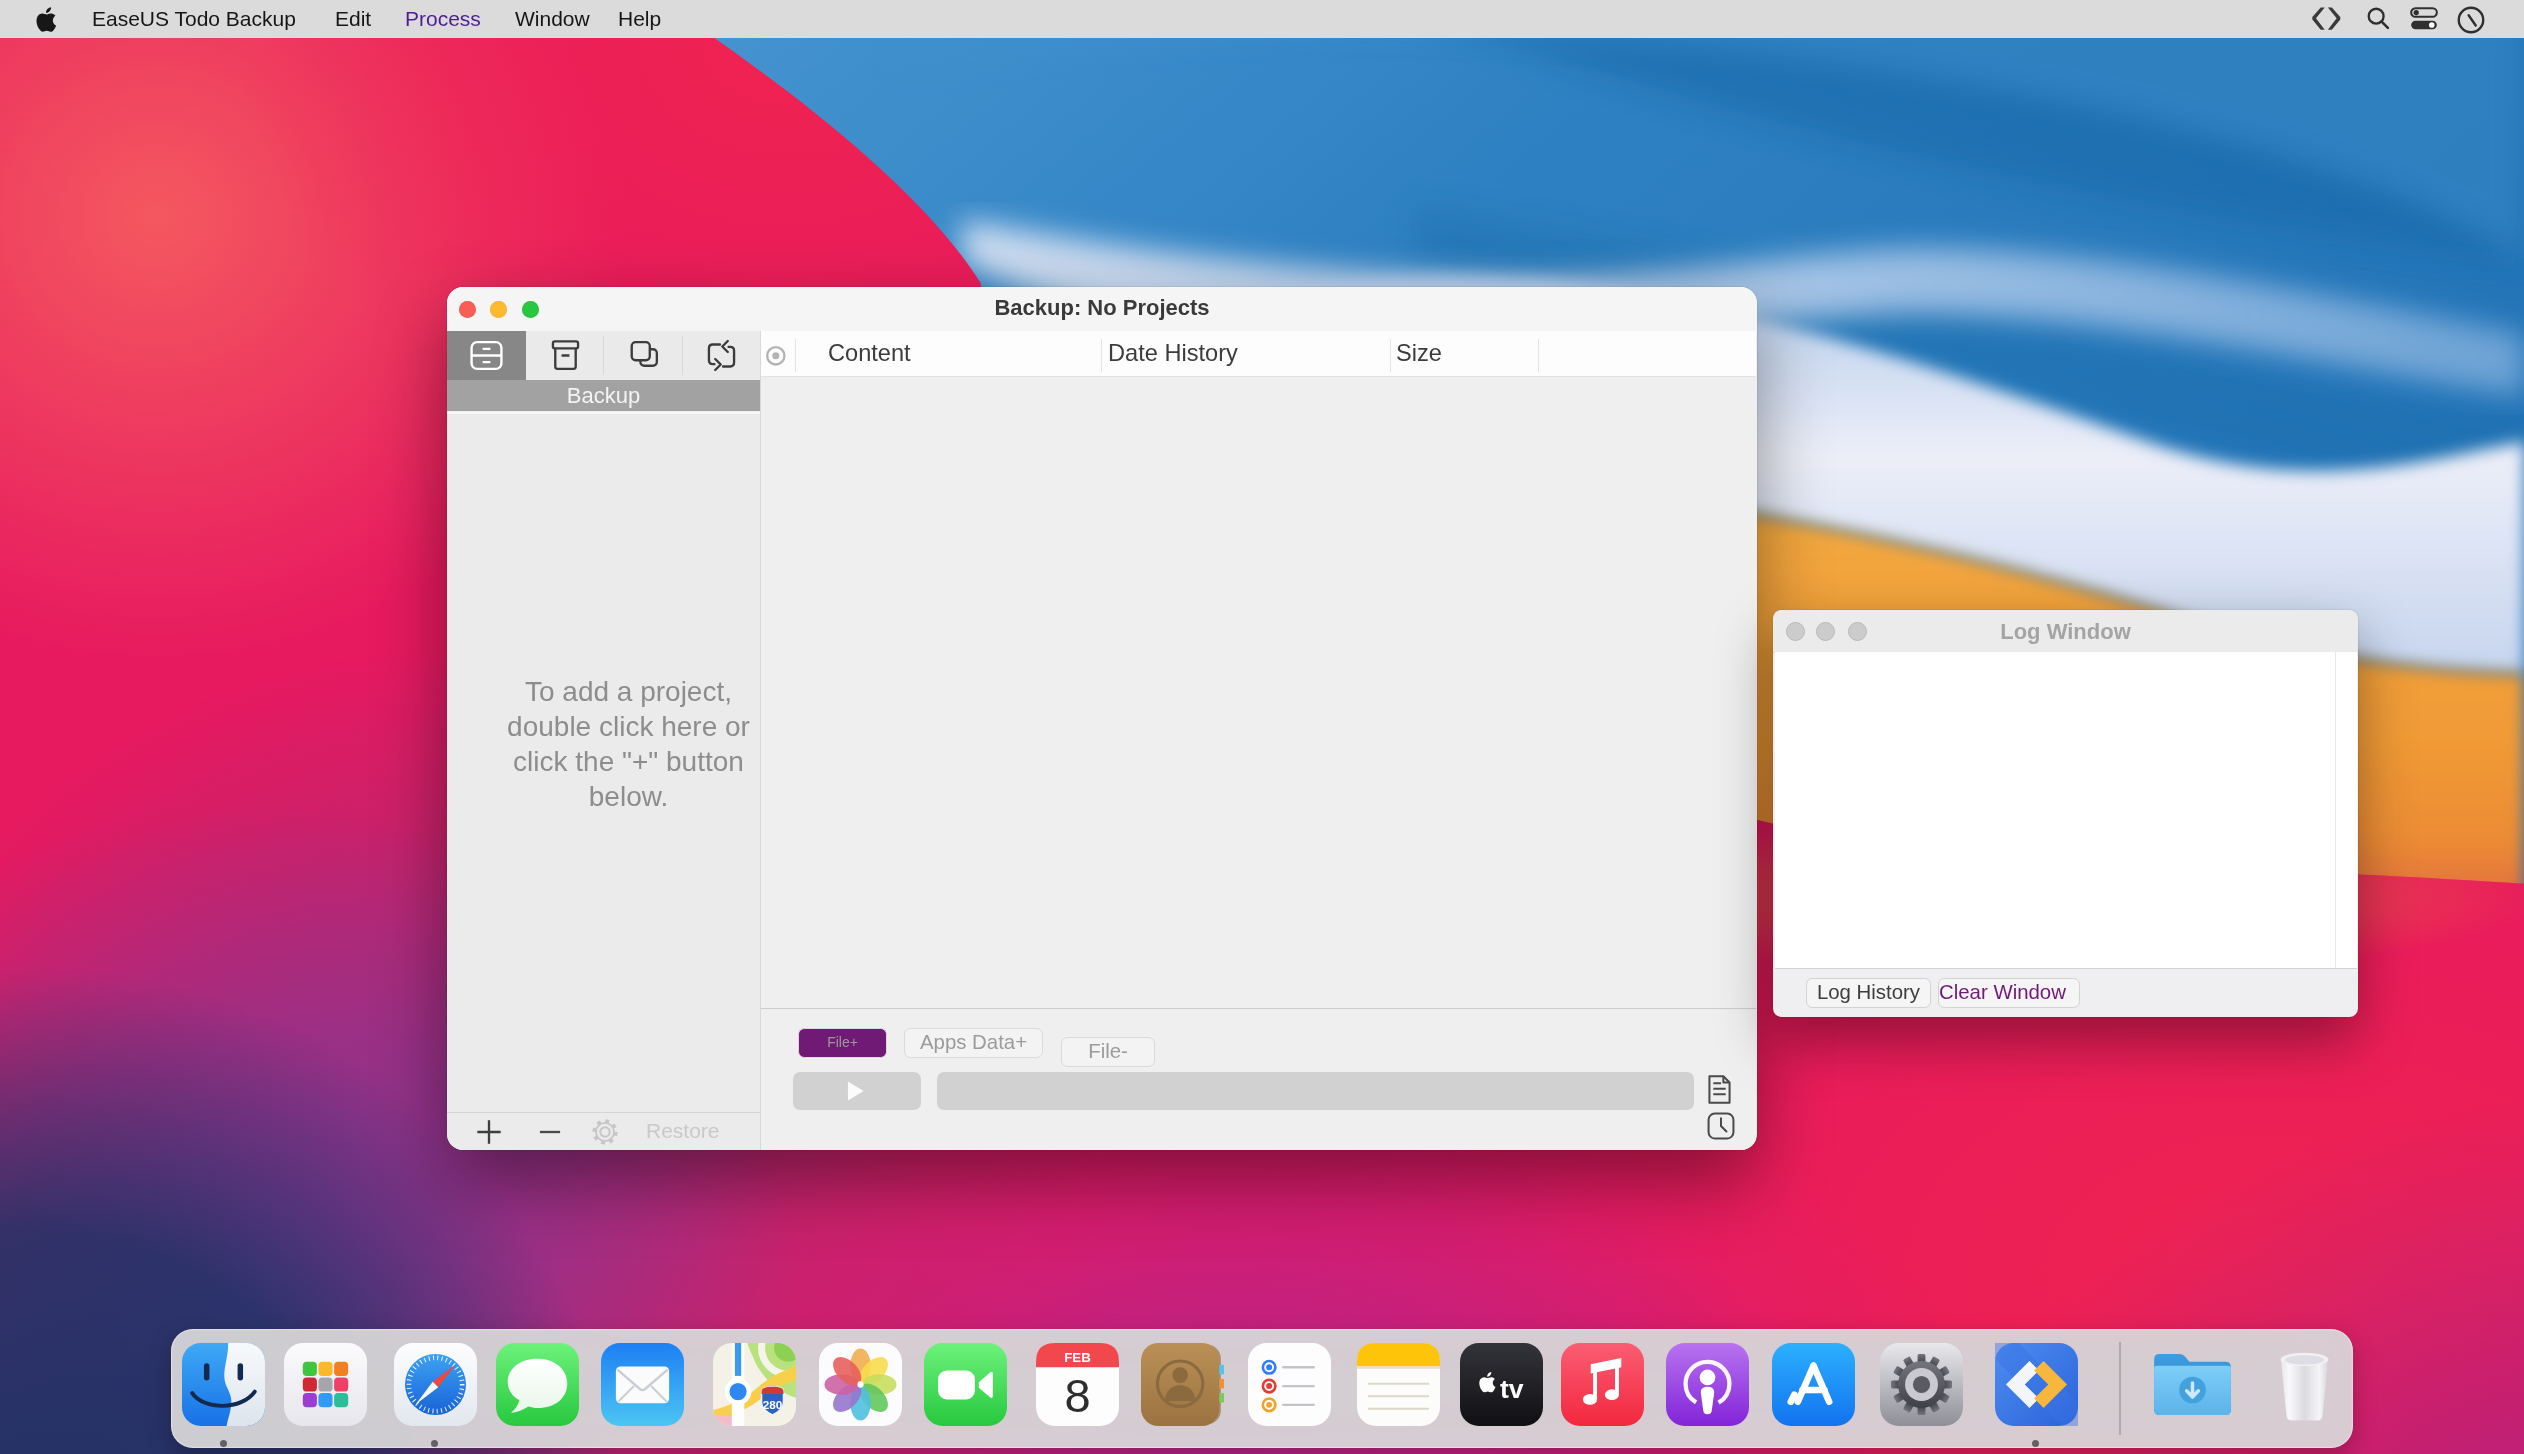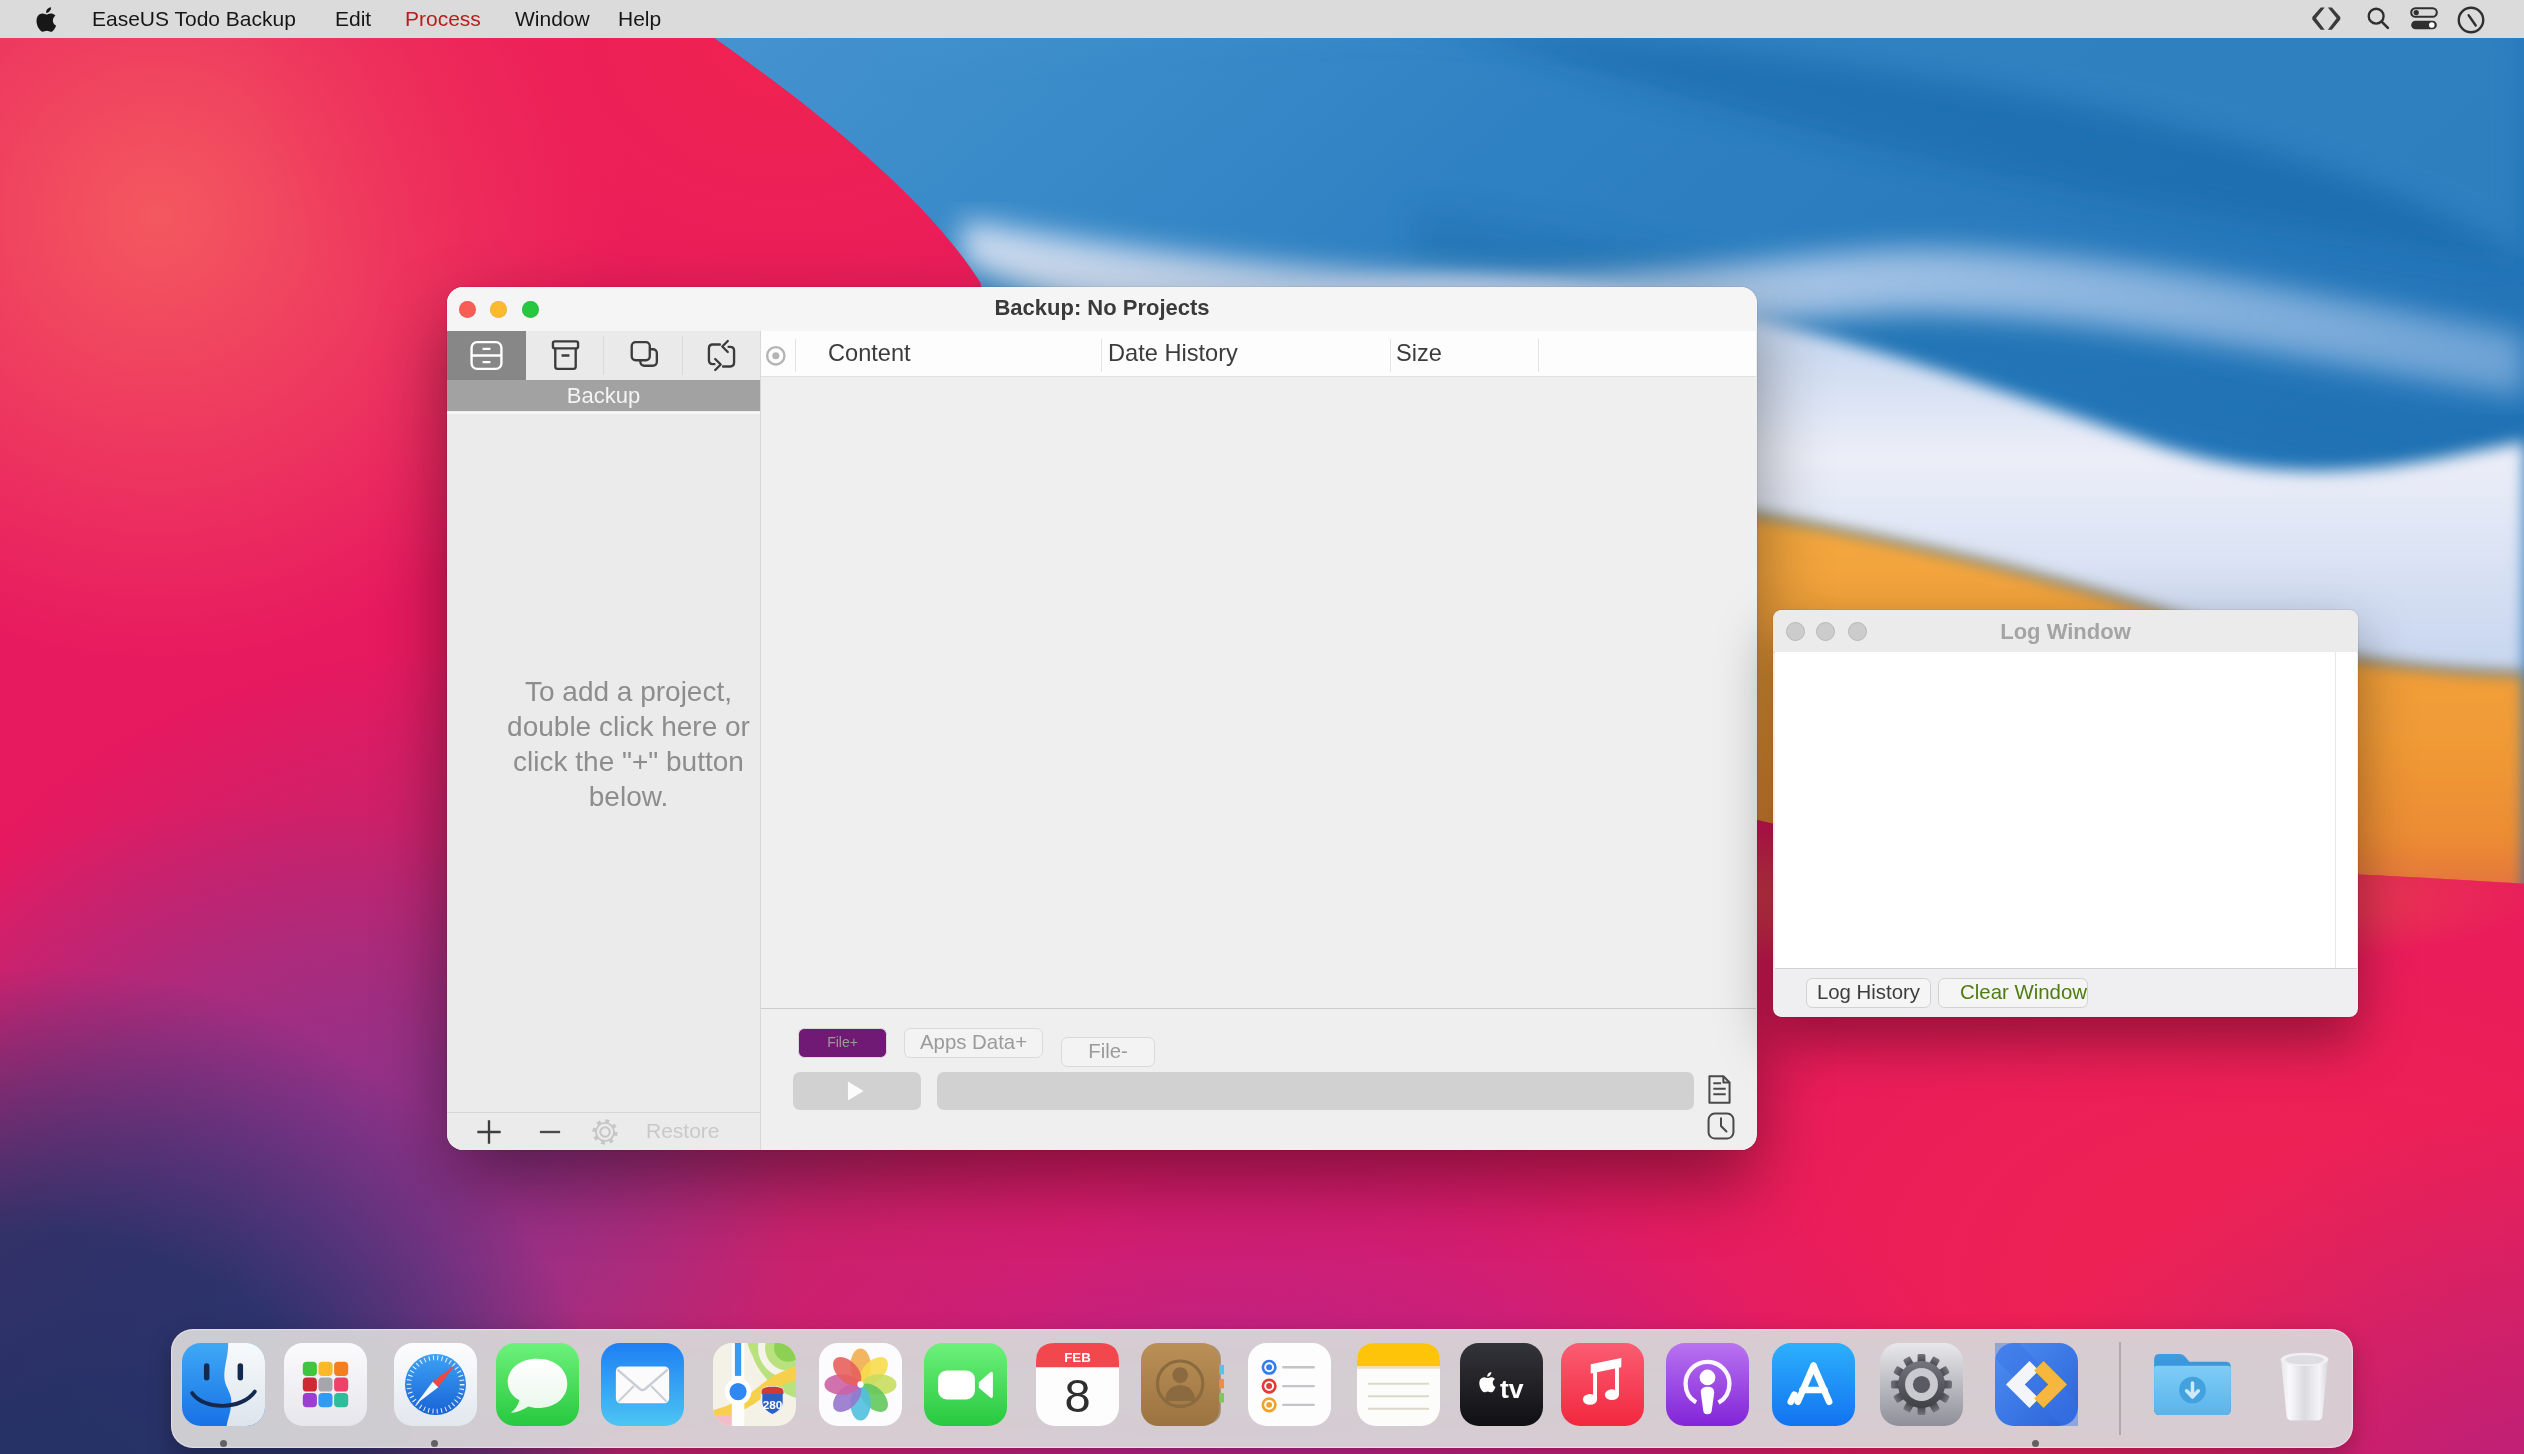--- a/index.html
+++ b/index.html
@@ -108,21 +108,21 @@
     <rect x="1950" y="1040" width="1300" height="200" fill="url(#r_ored)"></rect>
   </g>
 </svg>
 
 <div class="abs" id="menubar" style="left:0;top:0;width:2525px;height:38px;background:#dcdbdc;">
   <svg class="abs" style="left:34px;top:6.3px" width="25" height="27" viewBox="0 0 17 18">
     <path fill="#171717" d="M12.8 9.6c0-2 1.7-3 1.8-3.1-1-1.4-2.5-1.6-3-1.6-1.3-.1-2.5.7-3.1.7-.6 0-1.6-.7-2.7-.7-1.4 0-2.7.8-3.4 2-1.4 2.5-.4 6.3 1 8.4.7 1 1.5 2.1 2.6 2.1 1 0 1.4-.7 2.7-.7 1.3 0 1.6.7 2.7.7 1.1 0 1.8-1 2.5-2 .8-1.2 1.1-2.3 1.1-2.4 0 0-2.1-.8-2.2-3.4zM10.7 3.3c.6-.7 1-1.7.9-2.7-.9 0-1.9.6-2.5 1.3-.5.6-1 1.6-.9 2.6 1 .1 2-.5 2.5-1.2z"></path>
   </svg>
   <div class="abs" style="left:92px;top:0;height:38px;line-height:38px;font-size:21px;font-weight:normal;color:#161616;">EaseUS Todo Backup</div>
   <div class="abs" style="left:335px;top:0;height:38px;line-height:38px;font-size:21px;color:#161616;">Edit</div>
-  <div class="abs" style="left:405px;top:0;height:38px;line-height:38px;font-size:21px;color:#b91c1c;">Process</div>
+  <div class="abs" style="left:405px;top:0;height:38px;line-height:38px;font-size:21px;color:#4c1d95;">Process</div>
   <div class="abs" style="left:515px;top:0;height:38px;line-height:38px;font-size:21px;color:#161616;">Window</div>
   <div class="abs" style="left:618px;top:0;height:38px;line-height:38px;font-size:21px;color:#161616;">Help</div>
 
   <svg class="abs" style="left:2308px;top:5.5px" width="35" height="27" viewBox="0 0 44 34">
     <path d="M20 2 L9 15.5 L20 30 L15 30 L4.4 17 L4.4 14 L15 2 Z" fill="#3a3a3a" transform="translate(1,0)"></path>
     <path d="M24 2 L35 15.5 L24 30 L29 30 L39.6 17 L39.6 14 L29 2 Z" fill="#3a3a3a" transform="translate(1,0)"></path>
   </svg>
   <svg class="abs" style="left:2366px;top:6.3px" width="25" height="25" viewBox="0 0 32 32">
     <circle cx="13" cy="13" r="9.5" fill="none" stroke="#2f2f2f" stroke-width="3"></circle>
     <line x1="20" y1="20" x2="28" y2="28" stroke="#2f2f2f" stroke-width="3.4" stroke-linecap="round"></line>
@@ -238,21 +238,21 @@
 
 <div class="abs" id="logwin" style="left:1773px;top:610px;width:585px;height:407px;border-radius:8.6px;background:#efeef0;box-shadow:0 23.6px 55px rgba(0,0,0,0.38),0 0 1.2px rgba(0,0,0,0.35);overflow:hidden;">
   <div class="abs" style="left:0;top:0;width:585px;height:42px;background:#ecebec;border-bottom:0.8px solid #d9d8d9;"></div>
   <div class="abs" style="left:12.6px;top:11.8px;width:19px;height:19px;border-radius:50%;background:#cdcccd;border:0.8px solid #b9b8b9;box-sizing:border-box;"></div>
   <div class="abs" style="left:43px;top:11.8px;width:19px;height:19px;border-radius:50%;background:#cdcccd;border:0.8px solid #b9b8b9;box-sizing:border-box;"></div>
   <div class="abs" style="left:75px;top:11.8px;width:19px;height:19px;border-radius:50%;background:#cdcccd;border:0.8px solid #b9b8b9;box-sizing:border-box;"></div>
   <div class="abs" style="left:0;top:0;width:585px;height:42px;line-height:43px;text-align:center;font-size:22px;font-weight:bold;color:#a5a4a5;">Log Window</div>
   <div class="abs" style="left:1.6px;top:42px;width:582px;height:316px;background:#ffffff;border-bottom:0.8px solid #d2d2d2;"></div>
   <div class="abs" style="left:562px;top:42px;width:0.8px;height:316px;background:#e8e8e8;"></div>
   <div class="abs" style="left:33px;top:368px;width:123px;height:27.5px;border:0.8px solid #d3d2d3;border-radius:6.3px;background:#f6f5f6;text-align:center;line-height:27.5px;font-size:20.4px;color:#3d3d3d;">Log History</div>
-  <div class="abs" style="left:165px;top:368px;width:140px;height:27.5px;border:0.8px solid #d3d2d3;border-radius:6.3px;background:#f6f5f6;text-align:right;line-height:27.5px;font-size:20.4px;color:#4d7c0f;padding-left:8px;">Clear Window</div>
+  <div class="abs" style="left:165px;top:368px;width:140px;height:27.5px;border:0.8px solid #d3d2d3;border-radius:6.3px;background:#f6f5f6;text-align:left;line-height:27.5px;font-size:20.4px;color:#701a75;">Clear Window</div>
 </div>
 
 <div class="abs" id="dock" style="left:171px;top:1329px;width:2182px;height:119px;border-radius:22px;background:rgba(223,221,223,0.9);backdrop-filter:blur(47px) saturate(0.15);box-shadow:inset 0 0 0 1.2px rgba(255,255,255,0.35), 0 9.4px 23.6px rgba(0,0,0,0.25);"></div>
 <div class="abs" style="left:2119px;top:1342px;width:1.6px;height:93px;background:rgba(80,80,80,0.28);"></div>
 
 <svg class="abs" style="left:182px;top:1343px" width="83" height="83" viewBox="0 0 106 106">
   <defs>
     <linearGradient id="fin1" x1="0" y1="0" x2="0" y2="1">
           <stop offset="0" stop-color="#3fa9f5"></stop>
           <stop offset="1" stop-color="#1771e6"></stop>

